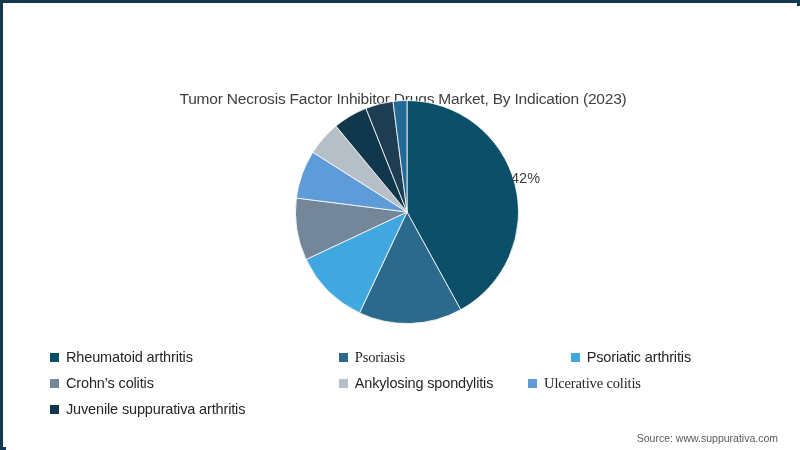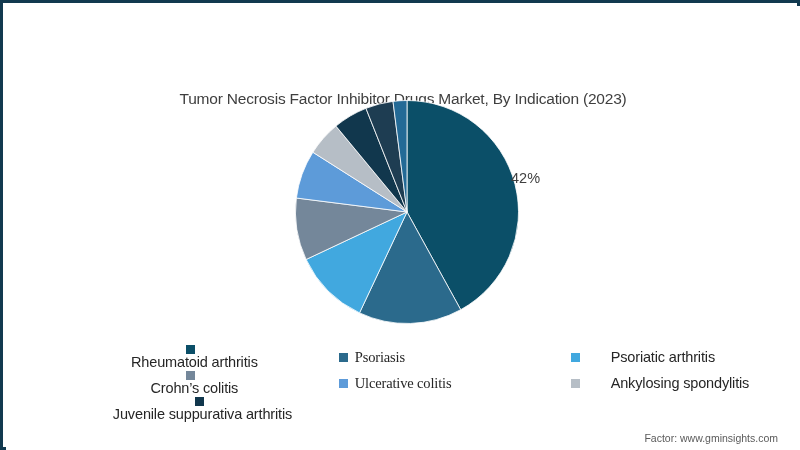--- a/index.html
+++ b/index.html
@@ -72,23 +72,23 @@
   .legend-row {
     display: flex;
     height: 26px;
     align-items: center;
   }
   .legend-item {
     display: flex;
     align-items: center;
     box-sizing: border-box;
   }
-  .legend-item.col1 { width: 305px; flex-direction: column; }
+  .legend-item.col1 { width: 305px; }
   .legend-item.col2 { width: 245px; font-family: Liberation Serif, serif; }
-  .legend-item.col3 { width: 200px; gap: 24px; }
+  .legend-item.col3 { width: 200px; }
   .swatch {
     width: 9px;
     height: 9px;
     flex: 0 0 auto;
     margin-right: 7px;
   }
   .legend-label {
     font-size: 14.5px;
     color: #262626;
     white-space: nowrap;
@@ -142,35 +142,35 @@
           <span class="swatch" style="background: rgb(65, 168, 223);"></span>
           <span class="legend-label">Psoriatic arthritis</span>
         </div>
       </div>
 
       <div class="legend-row">
         <div class="legend-item col1">
           <span class="swatch" style="background: rgb(116, 135, 154);"></span>
           <span class="legend-label">Crohn’s colitis</span>
         </div>
+        <div class="legend-item col3">
+          <span class="swatch" style="background: rgb(182, 190, 198);"></span>
+          <span class="legend-label">Ankylosing spondylitis</span>
+        </div>
         <div class="legend-item col2">
           <span class="swatch" style="background: rgb(93, 155, 217);"></span>
           <span class="legend-label">Ulcerative colitis</span>
-        </div>
-        <div class="legend-item col3">
-          <span class="swatch" style="background: rgb(182, 190, 198);"></span>
-          <span class="legend-label">Ankylosing spondylitis</span>
         </div>
       </div>
 
       <div class="legend-row">
         <div class="legend-item col1">
           <span class="swatch" style="background: rgb(17, 55, 77);"></span>
           <span class="legend-label">Juvenile suppurativa arthritis</span>
         </div>
       </div>
 
     </div>
 
-    <div class="source">Factor: www.gminsights.com</div>
+    <div class="source">Source: www.suppurativa.com</div>
 
   </div>
 </div>
 
 </body></html>

